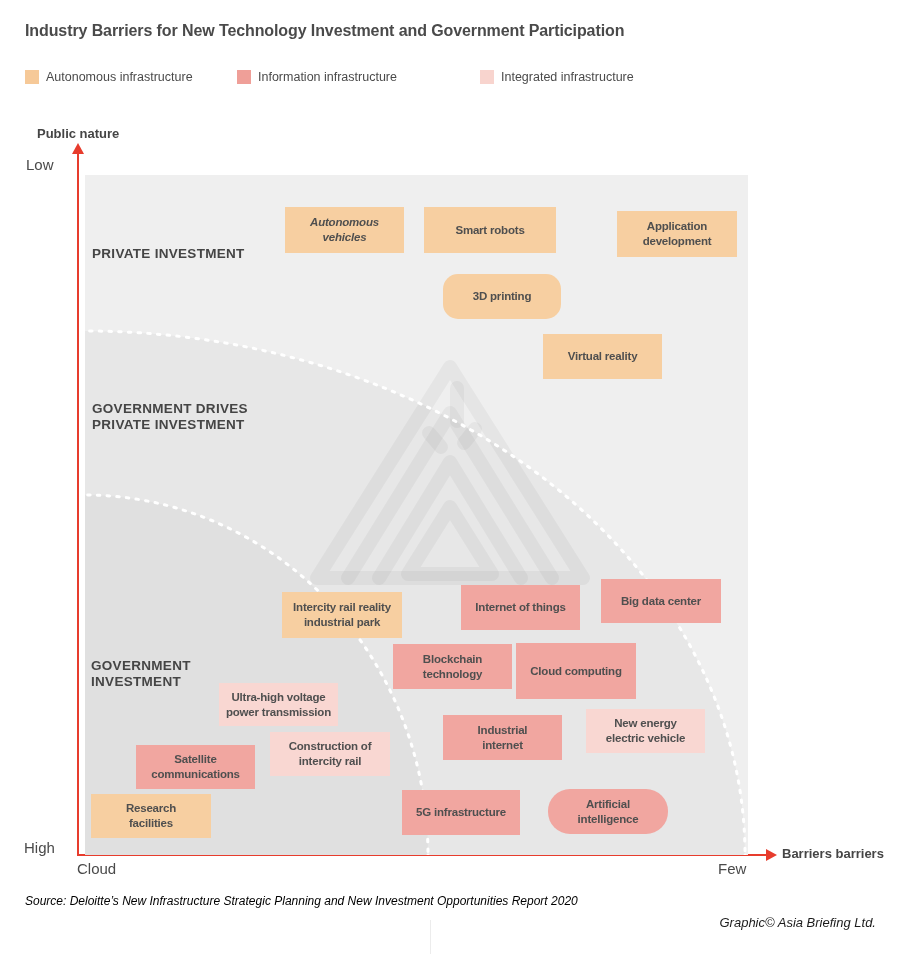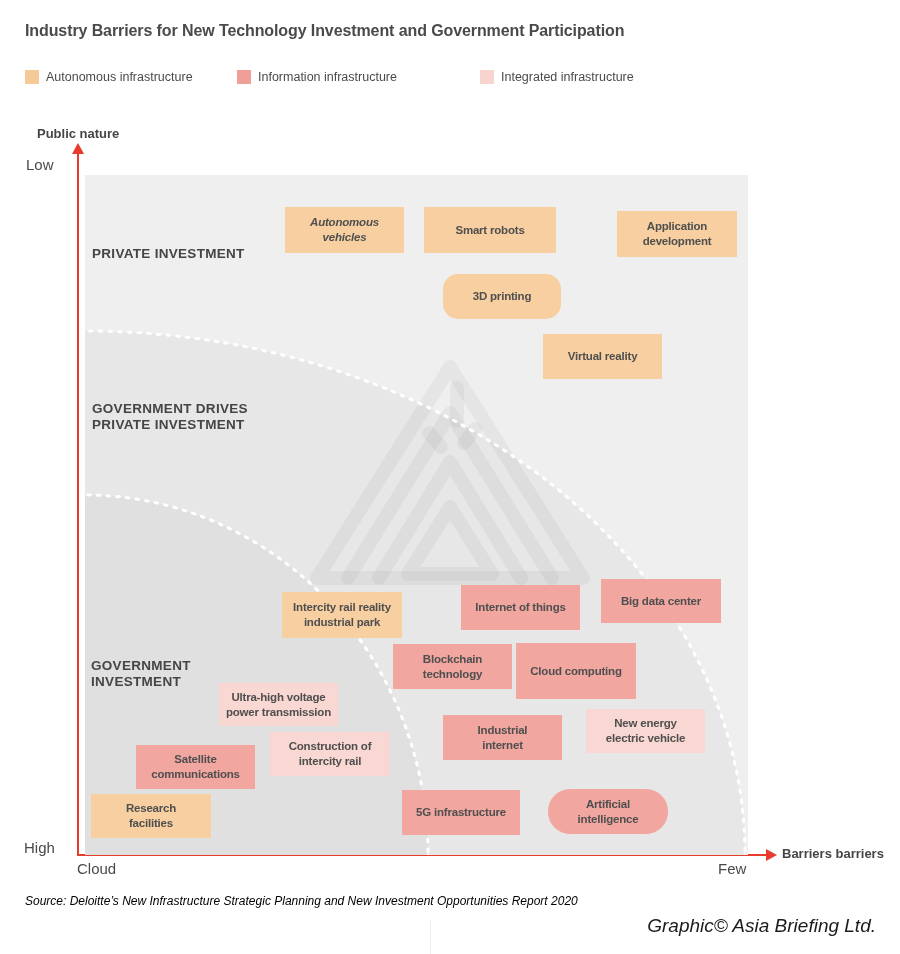--- a/index.html
+++ b/index.html
@@ -13,21 +13,21 @@
   .plot svg{position:absolute;left:0;top:0;}
   .zone-label{position:absolute;font-size:13.5px;font-weight:bold;color:#454545;line-height:16px;letter-spacing:0.3px;white-space:pre-line;}
   .box{position:absolute;display:flex;align-items:center;justify-content:center;text-align:center;
        font-size:11.5px;font-weight:bold;color:#4f4f4f;line-height:1.3;letter-spacing:-0.2px;white-space:pre-line;}
   .axis-line{position:absolute;background:#e73c2d;}
   .arrow-up{position:absolute;width:0;height:0;border-left:6px solid transparent;border-right:6px solid transparent;border-bottom:11px solid #e73c2d;}
   .arrow-right{position:absolute;width:0;height:0;border-top:6px solid transparent;border-bottom:6px solid transparent;border-left:11px solid #e73c2d;}
   .axis-title{position:absolute;font-size:13px;font-weight:bold;color:#454545;}
   .axis-end{position:absolute;font-size:15px;color:#4a4a4a;}
   .source-note{left:25px;top:894px;font-size:12px;font-style:italic;color:#000000;position:absolute;}
-  .credit{right:24px;top:915px;font-size:19px;font-style:italic;color:#1c1c1c;position:absolute;}
+  .credit{right:24px;top:915px;font-size:13px;font-style:italic;color:#1c1c1c;position:absolute;}
   .bottom-divider{left:430px;top:920px;width:1px;height:34px;background:#ececec;position:absolute;}
 </style>
 </head>
 <body>
 
 <div class="abs title">Industry Barriers for New Technology Investment and Government Participation</div>
 
 <div class="legend-item" style="left:25px">
   <span class="swatch" style="background: rgb(246, 201, 152);"></span>
   <span class="legend-label">Autonomous infrastructure</span>

